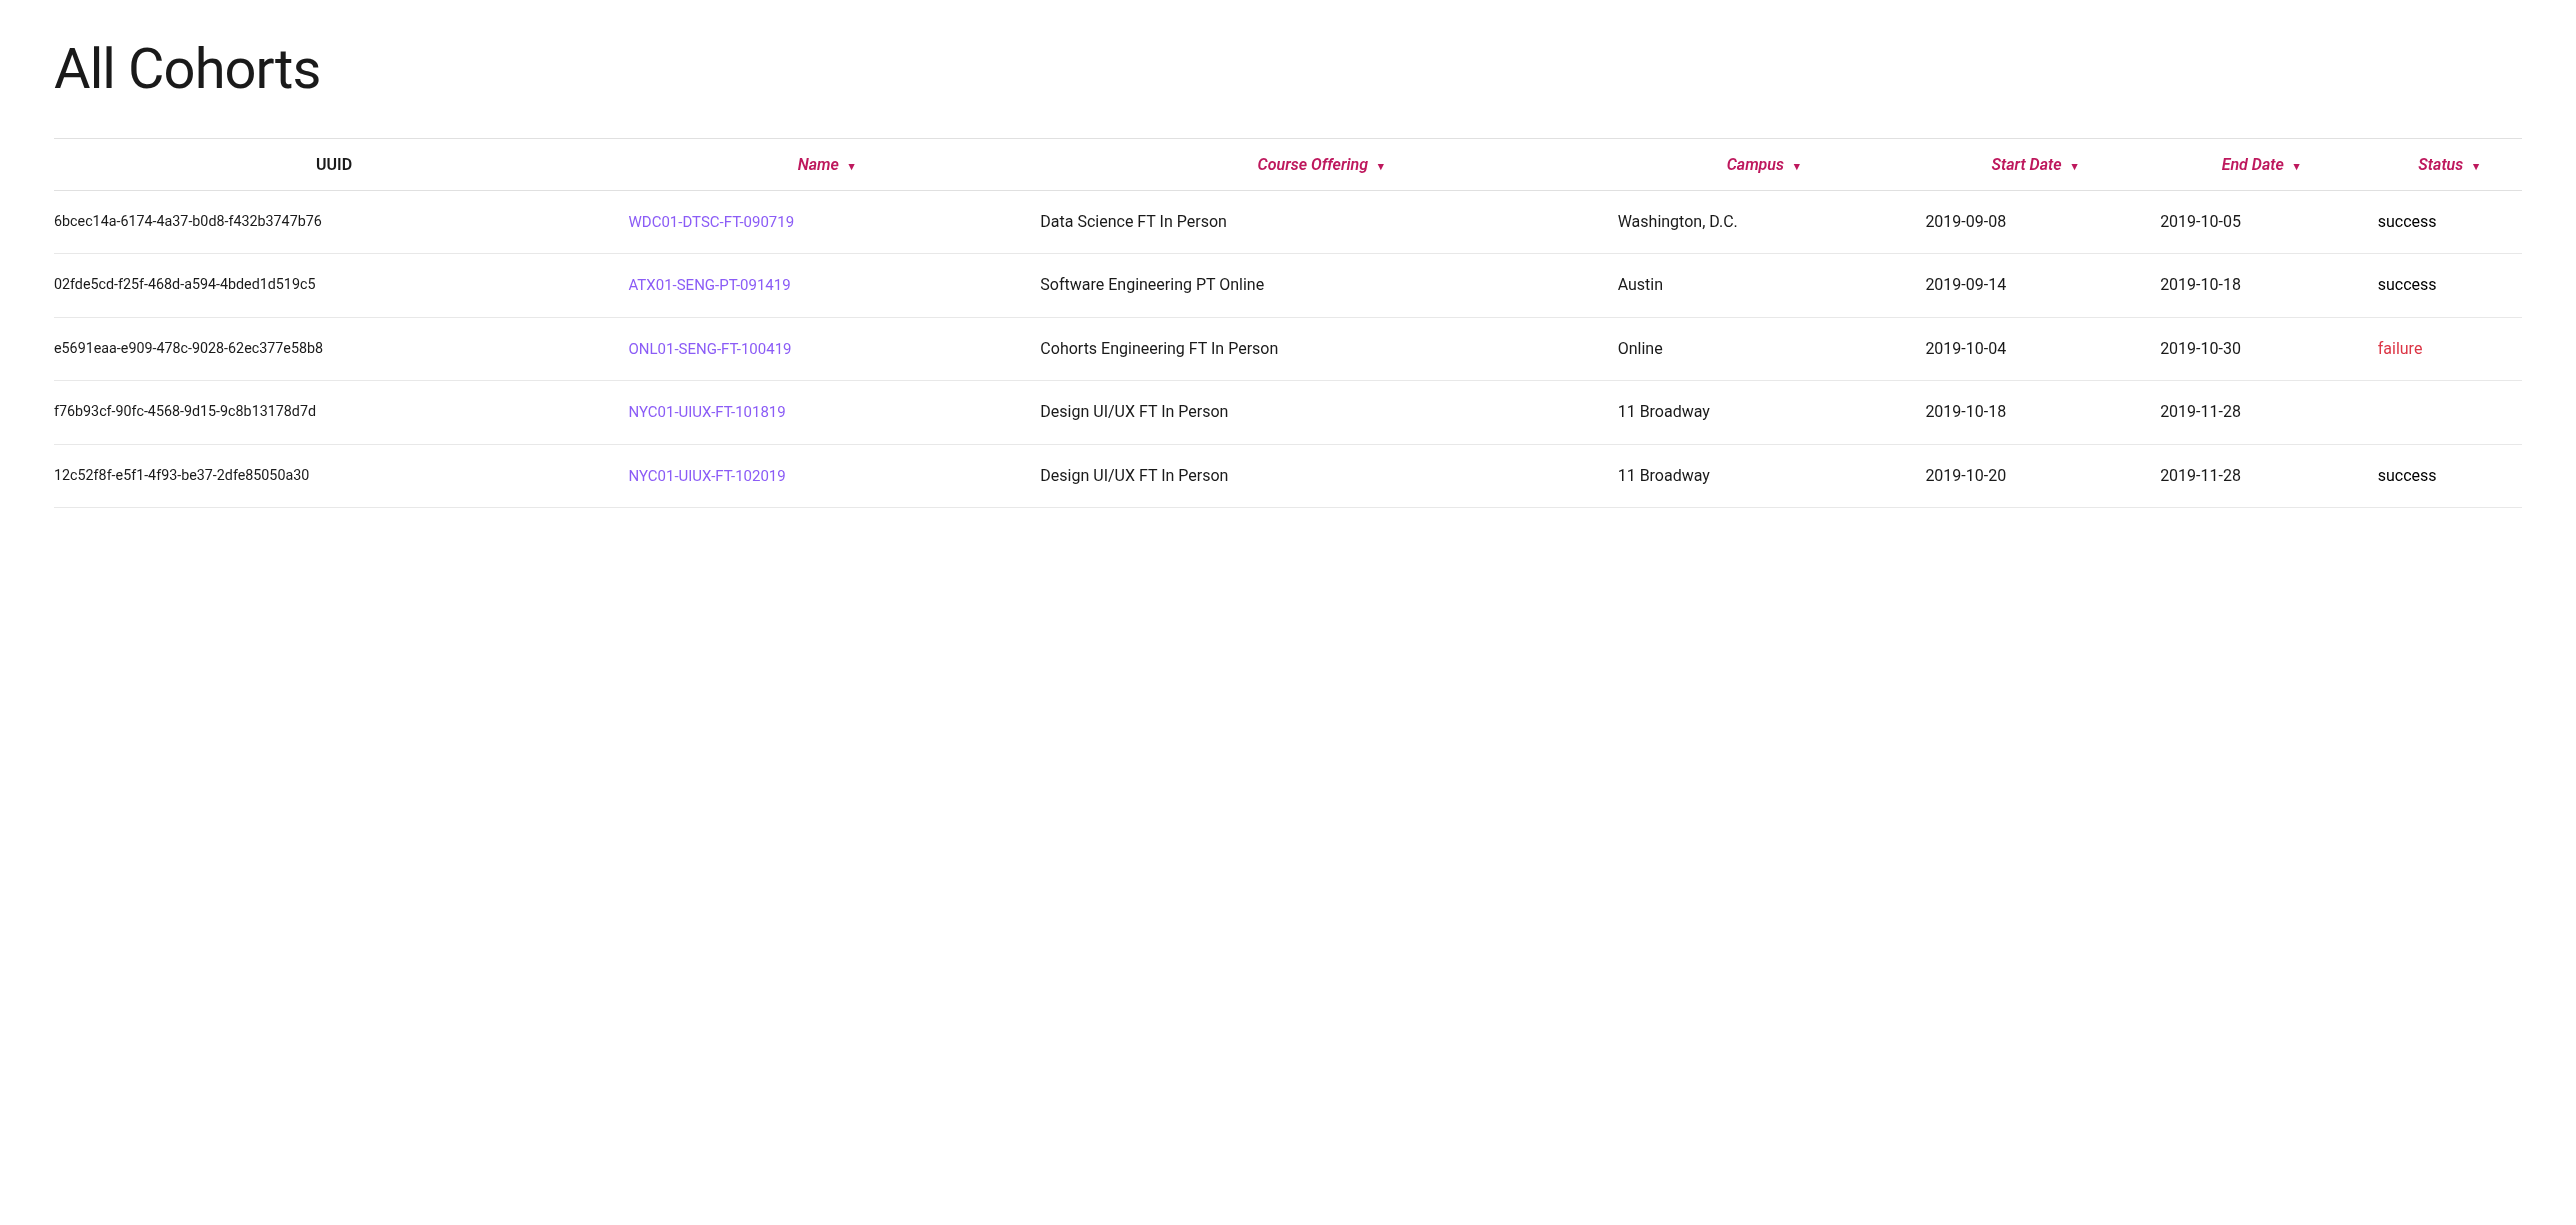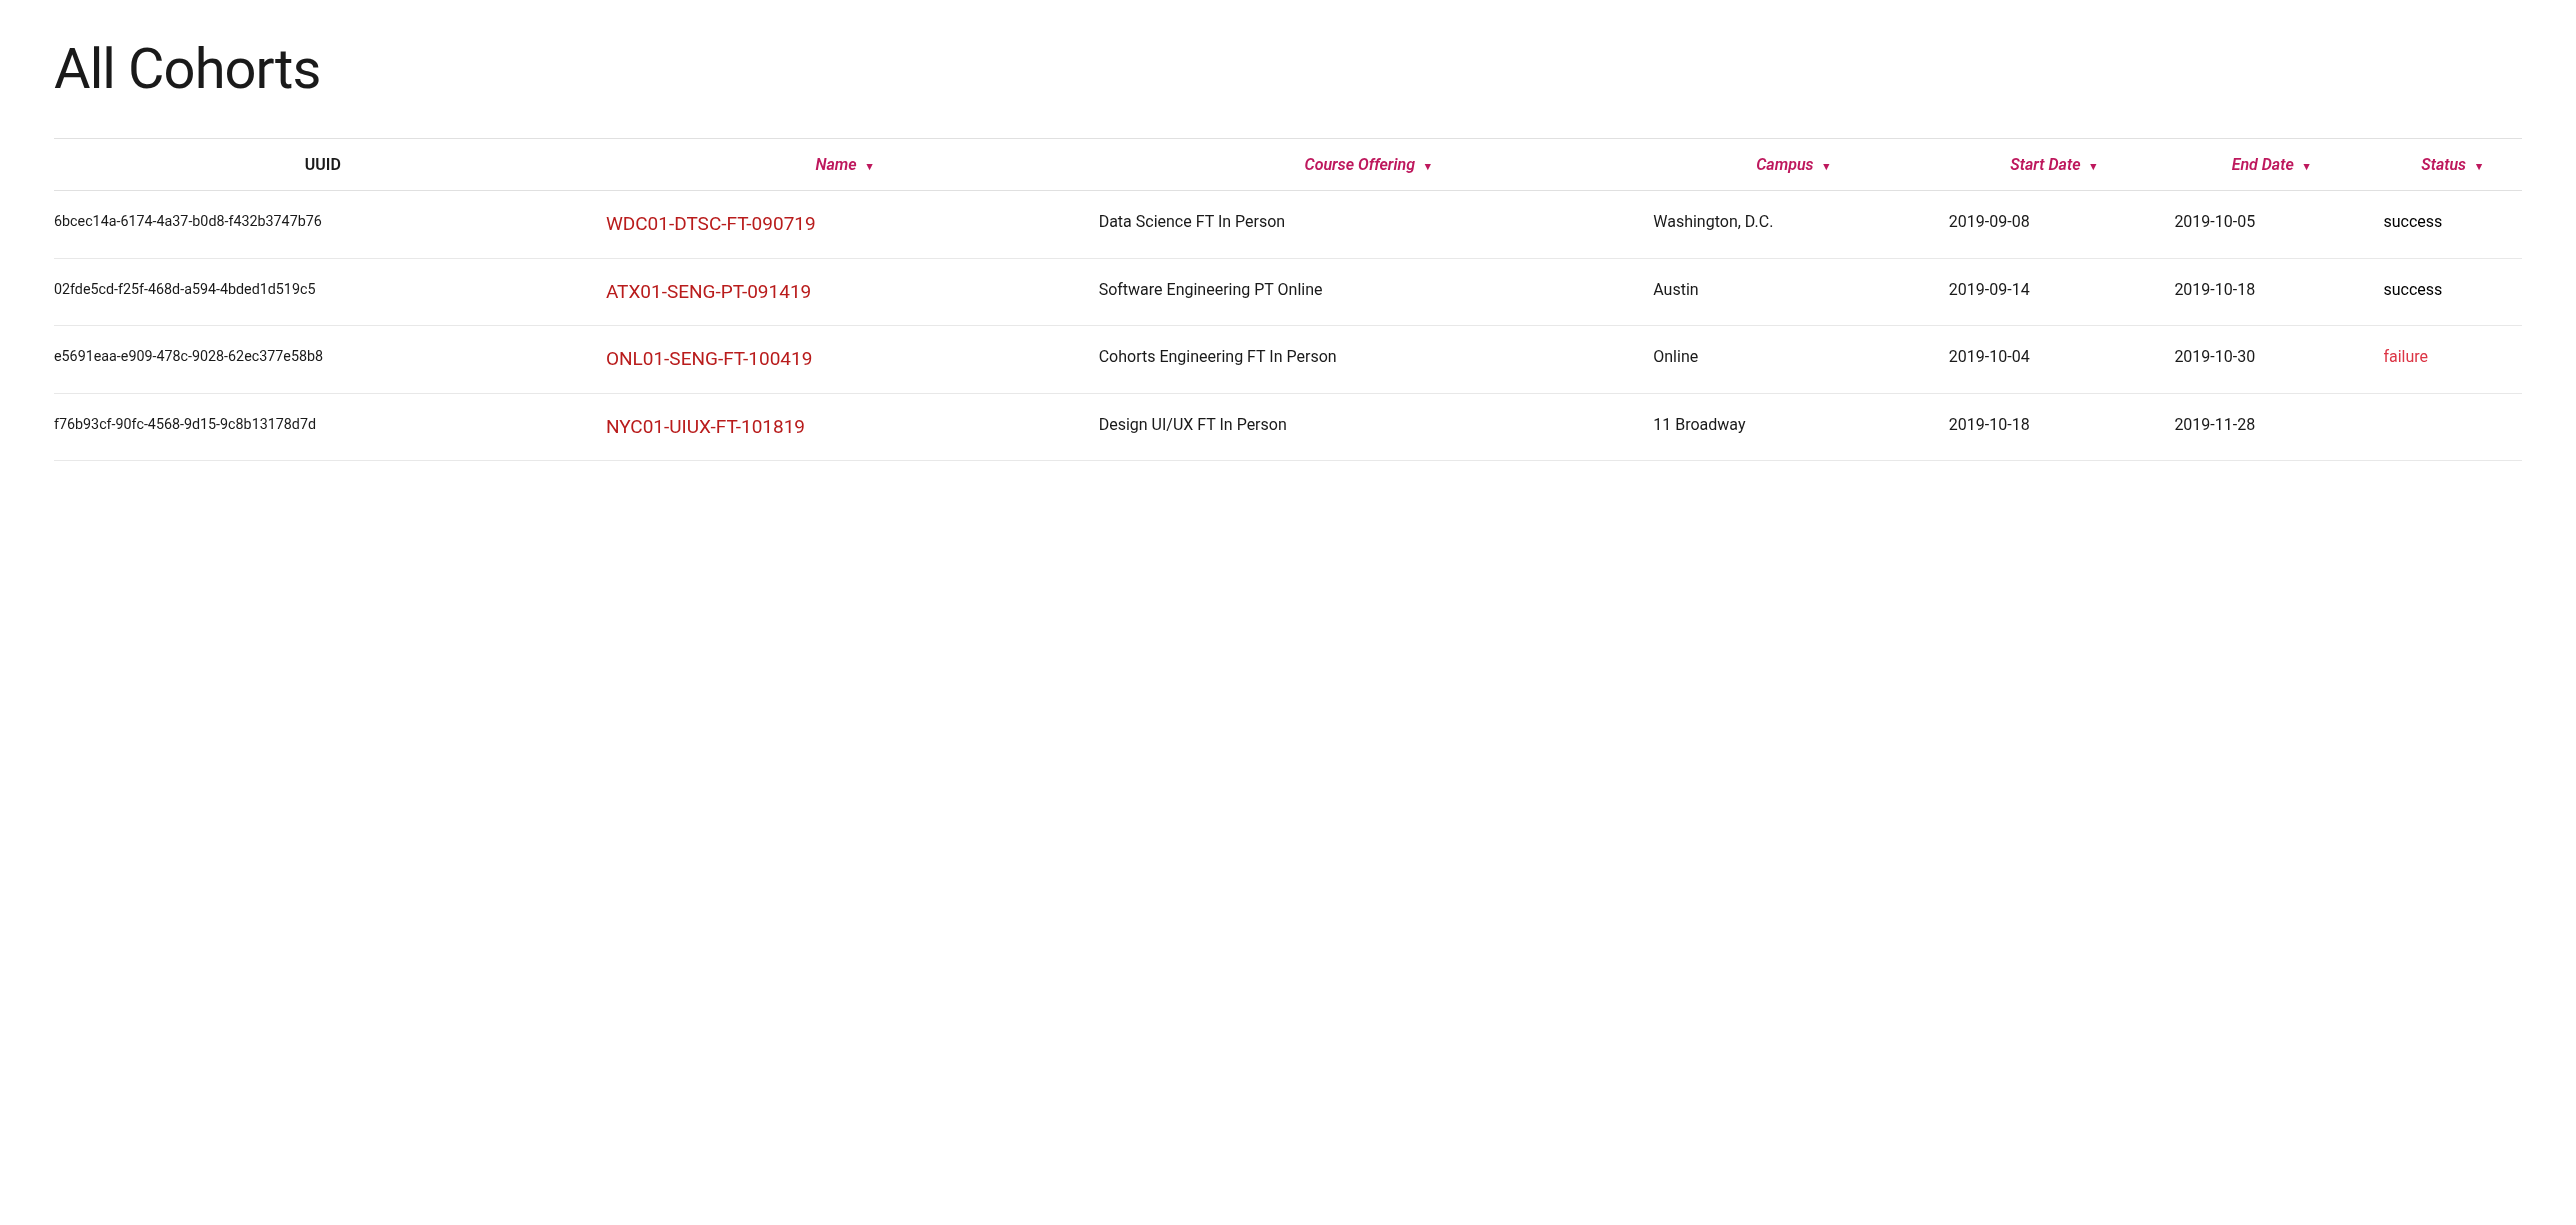--- a/index.html
+++ b/index.html
@@ -67,23 +67,23 @@
     }
 
     .uuid-cell {
       color: #1a1a1a;
       font-size: 14.3px;
       max-width: 251px;
       word-break: break-all;
     }
 
     .name-link {
-      color: #b91c1c;
+      color: #8b5cf6;
       text-decoration: none;
-      font-size: 19px;
+      font-size: 15px;
     }
 
     .course-cell {
       color: #1a1a1a;
     }
 
     .campus-cell {
       color: #1a1a1a;
     }
 
@@ -168,15 +168,24 @@
       </tr>
       <tr>
         <td class="uuid-cell">f76b93cf-90fc-4568-9d15-9c8b13178d7d</td>
         <td><a class="name-link" href="#">NYC01-UIUX-FT-101819</a></td>
         <td class="course-cell">Design UI/UX FT In Person</td>
         <td class="campus-cell">11 Broadway</td>
         <td class="date-cell">2019-10-18</td>
         <td class="date-cell">2019-11-28</td>
         <td class="status-empty"></td>
       </tr>
+      <tr>
+        <td class="uuid-cell">12c52f8f-e5f1-4f93-be37-2dfe85050a30</td>
+        <td><a class="name-link" href="#">NYC01-UIUX-FT-102019</a></td>
+        <td class="course-cell">Design UI/UX FT In Person</td>
+        <td class="campus-cell">11 Broadway</td>
+        <td class="date-cell">2019-10-20</td>
+        <td class="date-cell">2019-11-28</td>
+        <td class="status-success">success</td>
+      </tr>
     </tbody>
 </table>
 
 
 </body></html>

